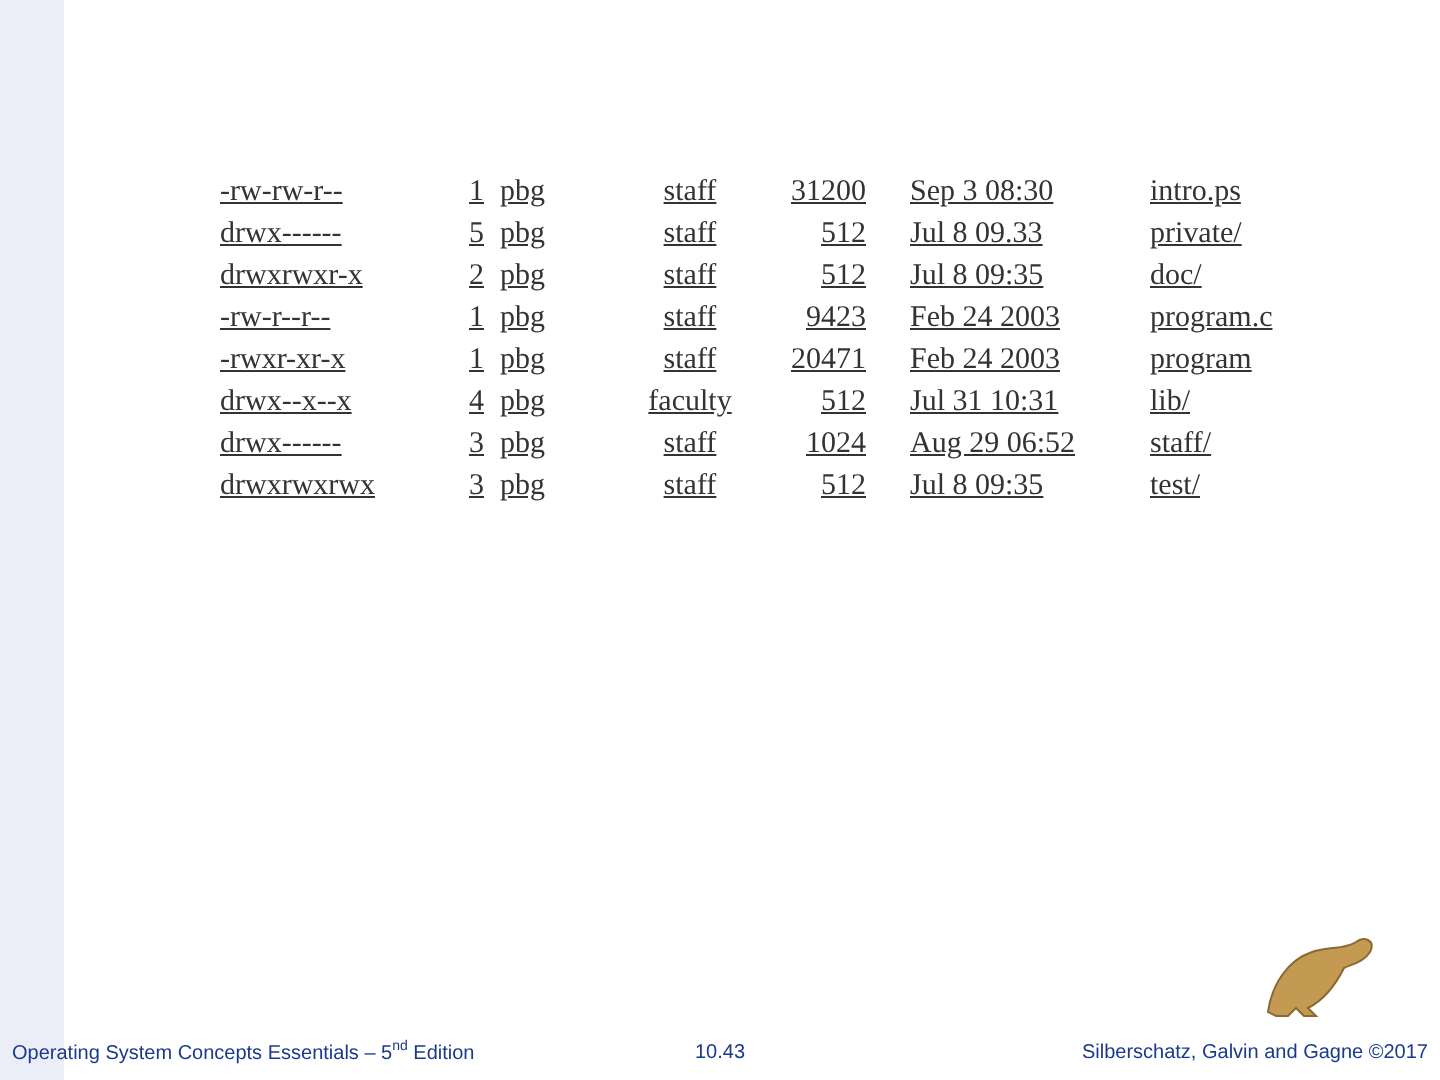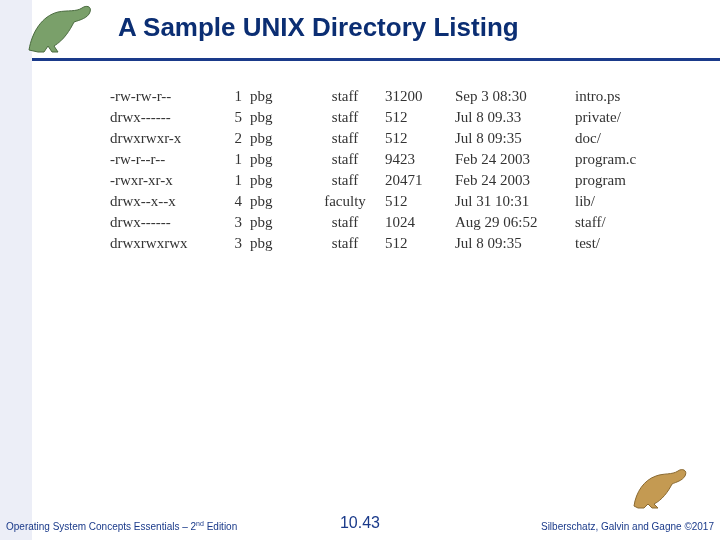--- a/index.html
+++ b/index.html
@@ -7,52 +7,43 @@
   .slide { position: relative; width: 720px; height: 540px; }
   .leftbar { position: absolute; left: 0; top: 0; width: 32px; height: 540px; background: #eceef7; }
   .header { position: absolute; left: 0; top: 0; width: 720px; height: 72px; }
   .title { position: absolute; left: 118px; top: 12px; font-size: 26px; font-weight: bold; color: #0b2e73; }
   .rule  { position: absolute; left: 32px; top: 58px; width: 688px; height: 3px; background: #1a3a8a; }
 
   
   .dino1 { position: absolute; left: 24px; top: 2px; width: 72px; height: 52px; }
   .dino2 { position: absolute; right: 30px; bottom: 30px; width: 60px; height: 44px; }
 
-  .listing { position: absolute; left: 110px; top: 86px; font-family: "Times New Roman", Times, serif; font-size: 15px; color: #333; }
+  .listing { position: absolute; left: 110px; top: 86px; font-family: "Times New Roman", Times, serif; font-size: 15px; color: #333; text-decoration: underline; }
   .listing table { border-collapse: collapse; }
   .listing td { padding: 2px 0; vertical-align: baseline; white-space: nowrap; }
   td.c-perm  { width: 110px; }
   td.c-links { width: 30px;  text-align: right; padding-right: 8px; }
   td.c-own   { width: 55px; margin-left: 40px; }
   td.c-grp   { width: 80px; text-align: center; }
-  td.c-size  { width: 70px;  text-align: left; padding-right: 22px; }
+  td.c-size  { width: 70px;  text-align: right; padding-right: 22px; }
   td.c-date  { width: 120px; margin-top: 12px; }
   td.c-name  { }
 
   .footer { position: absolute; left: 0; bottom: 0; width: 720px; height: 28px; }
   .foot-left  { position: absolute; left: 6px;  bottom: 8px; font-size: 10px; color: #1a3a8a; }
-  .foot-mid   { position: absolute; left: 0; right: 0; bottom: 8px; text-align: center; font-size: 16px; color: #1a3a8a; }
+  .foot-mid   { position: absolute; left: 0; right: 0; bottom: 8px; text-align: center; font-size: 10px; color: #1a3a8a; }
   .foot-right { position: absolute; right: 6px; bottom: 8px; font-size: 10px; color: #1a3a8a; }
   sup { font-size: 7px; }
 </style>
 </head>
 <body>
 
 <div class="slide">
   <div class="leftbar"></div>
 
-  <div class="header">
-    <div class="dino1">
-      <svg viewBox="0 0 72 52" width="72" height="52">
-        <path d="M5 48 C 8 30, 18 14, 34 10 C 44 8, 52 10, 58 6 C 62 3, 68 4, 66 10 C 64 16, 56 18, 50 20 C 46 28, 40 38, 30 44 L 34 50 L 28 50 L 24 44 L 20 50 L 14 50 Z" fill="#7aa06a" stroke="#4a6b3f" stroke-width="1"></path>
-      </svg>
-    </div>
-    <div class="title">A Sample UNIX Directory Listing</div>
-    <div class="rule"></div>
-  </div>
 
   <div class="listing">
     <table>
       <tbody id="listing-body">
           <tr>
             <td class="c-perm">-rw-rw-r--</td>
             <td class="c-links">1</td>
             <td class="c-own">pbg</td>
             <td class="c-grp">staff</td>
             <td class="c-size">31200</td>
@@ -127,18 +118,18 @@
   </div>
 
   <div class="dino2">
     <svg viewBox="0 0 60 44" width="60" height="44">
       <path d="M4 40 C 6 26, 14 14, 26 10 C 34 7, 42 9, 48 5 C 52 2, 58 4, 55 10 C 52 15, 46 16, 42 18 C 38 26, 32 34, 24 38 L 28 42 L 22 42 L 18 38 L 14 42 L 8 42 Z" fill="#c49a52" stroke="#8a6a32" stroke-width="1"></path>
     </svg>
   </div>
 
   <div class="footer">
     <div class="foot-left">
-      <span>Operating System Concepts Essentials – 2</span><sup>nd</sup><span> Edition</span>
+      <span>Operating System Concepts Essentials – 5</span><sup>nd</sup><span> Edition</span>
     </div>
     <div class="foot-mid">10.43</div>
     <div class="foot-right">Silberschatz, Galvin and Gagne ©2017</div>
   </div>
 </div>
 
 </body></html>

